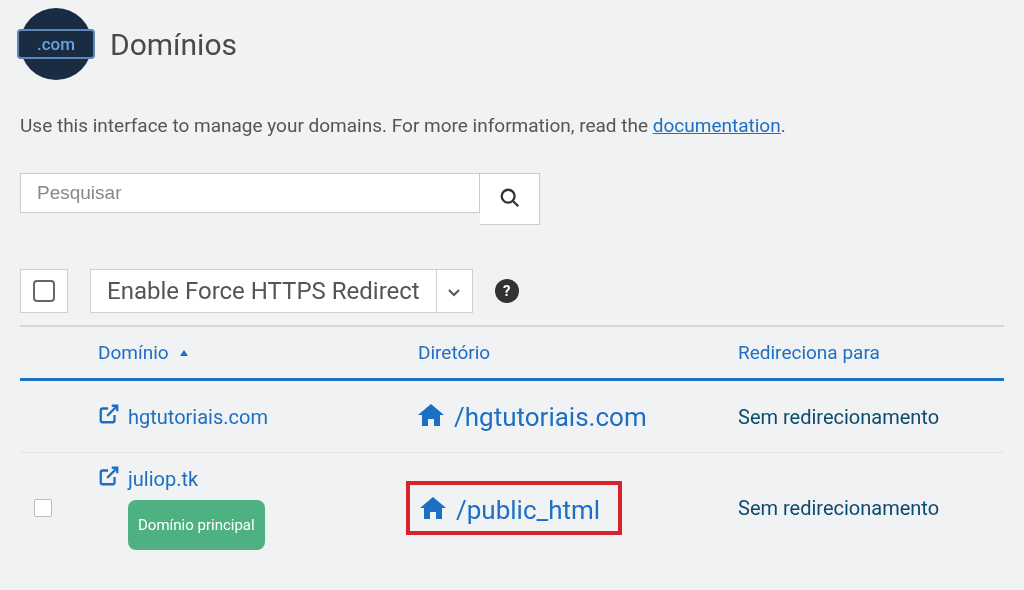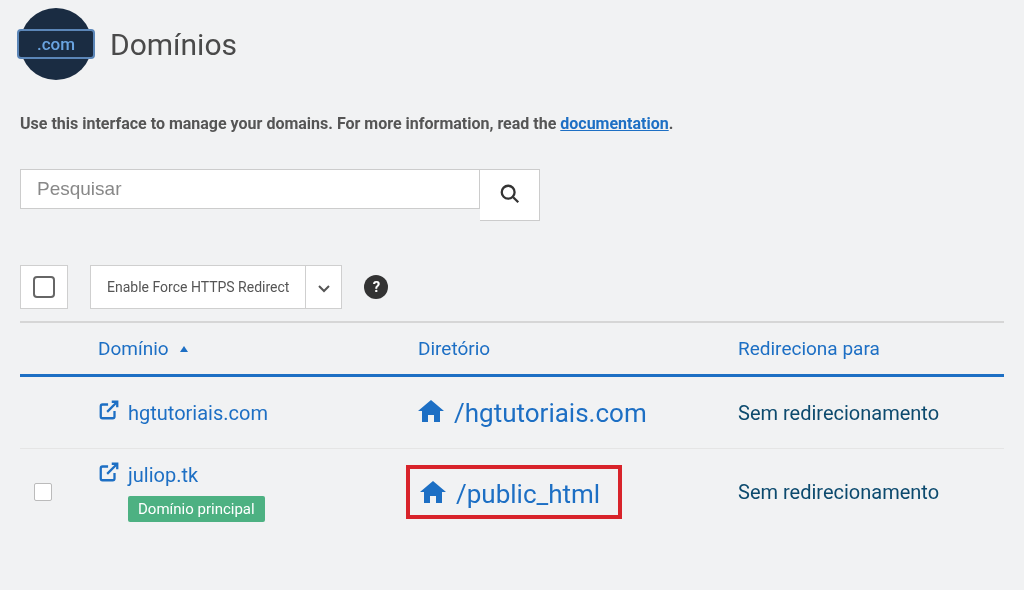--- a/index.html
+++ b/index.html
@@ -37,24 +37,23 @@
     border-radius: 4px;
     padding: 3px 18px;
     background: #1a2c42;
   }
   .header h1 {
     font-size: 30px;
     font-weight: 400;
     color: #4a4a4a;
   }
   .intro {
-    font-size: 16px;
+    font-size: 19px;
     color: #555;
     margin-bottom: 36px;
-    font-weight: bold;
   }
   .intro a {
     color: #1d6fc4;
     text-decoration: underline;
   }
   .search-row {
     display: flex;
     margin-bottom: 44px;
   }
   .search-input {
@@ -102,21 +101,21 @@
   }
   .force-btn {
     display: flex;
     align-items: stretch;
     height: 44px;
   }
   .force-main {
     border: 1px solid #cfcfcf;
     background: #fff;
     padding: 0 16px;
-    font-size: 14px;
+    font-size: 24px;
     color: #555;
     display: flex;
     align-items: center;
     cursor: pointer;
   }
   .force-caret {
     border: 1px solid #cfcfcf;
     border-left: none;
     background: #fff;
     width: 36px;
@@ -190,22 +189,22 @@
     gap: 10px;
   }
   .redirect-text {
     font-size: 20px;
     color: #0c4a6e;
   }
   .badge-main {
     background: #4db182;
     color: #fff;
     font-size: 15px;
-    padding: 4px 10px;
-    border-radius: 2px;
+    padding: 16px 10px;
+    border-radius: 8px;
     margin-top: 8px;
     display: inline-block;
     margin-left: 30px;
   }
   .domain-cell { display: flex; flex-direction: column; align-items: flex-start; }
   .highlight-box {
     border: 4px solid #d8232a;
     padding: 10px 18px 6px 10px;
     display: inline-flex;
     align-items: center;

